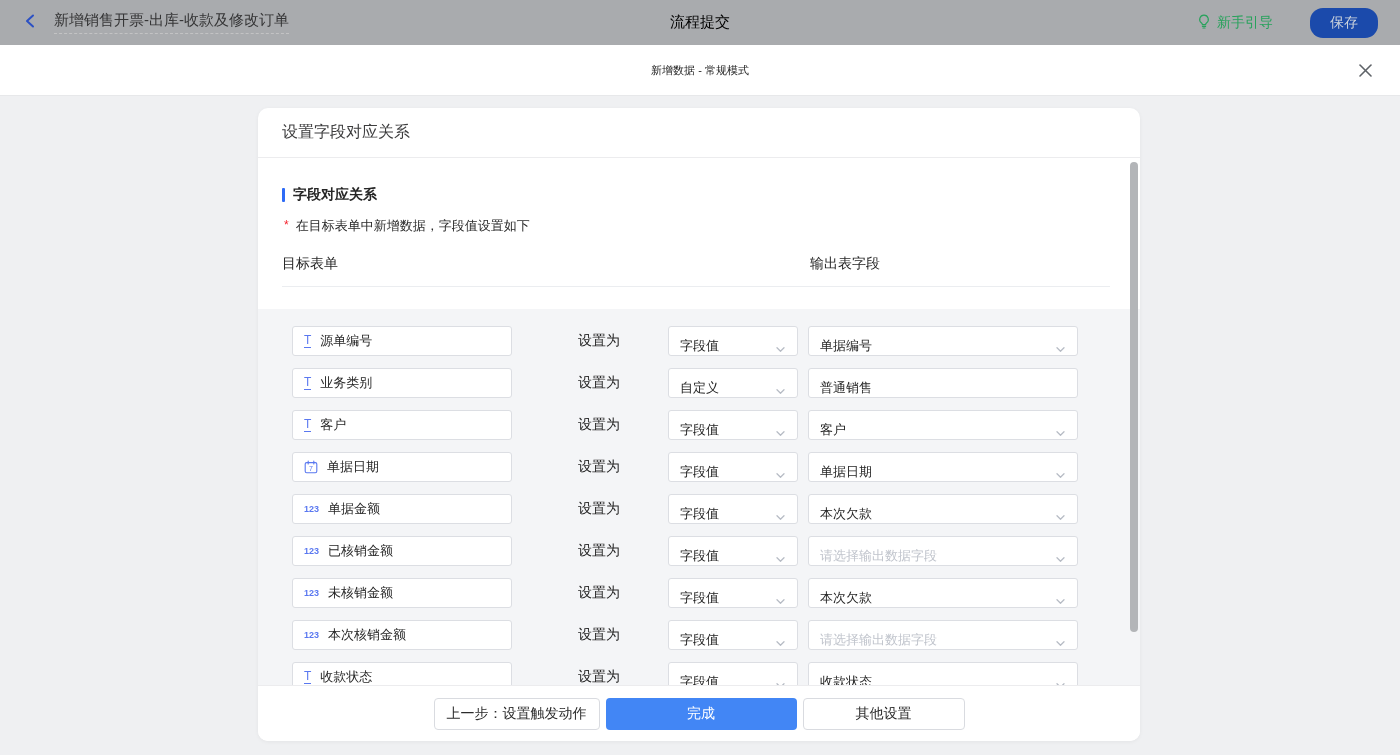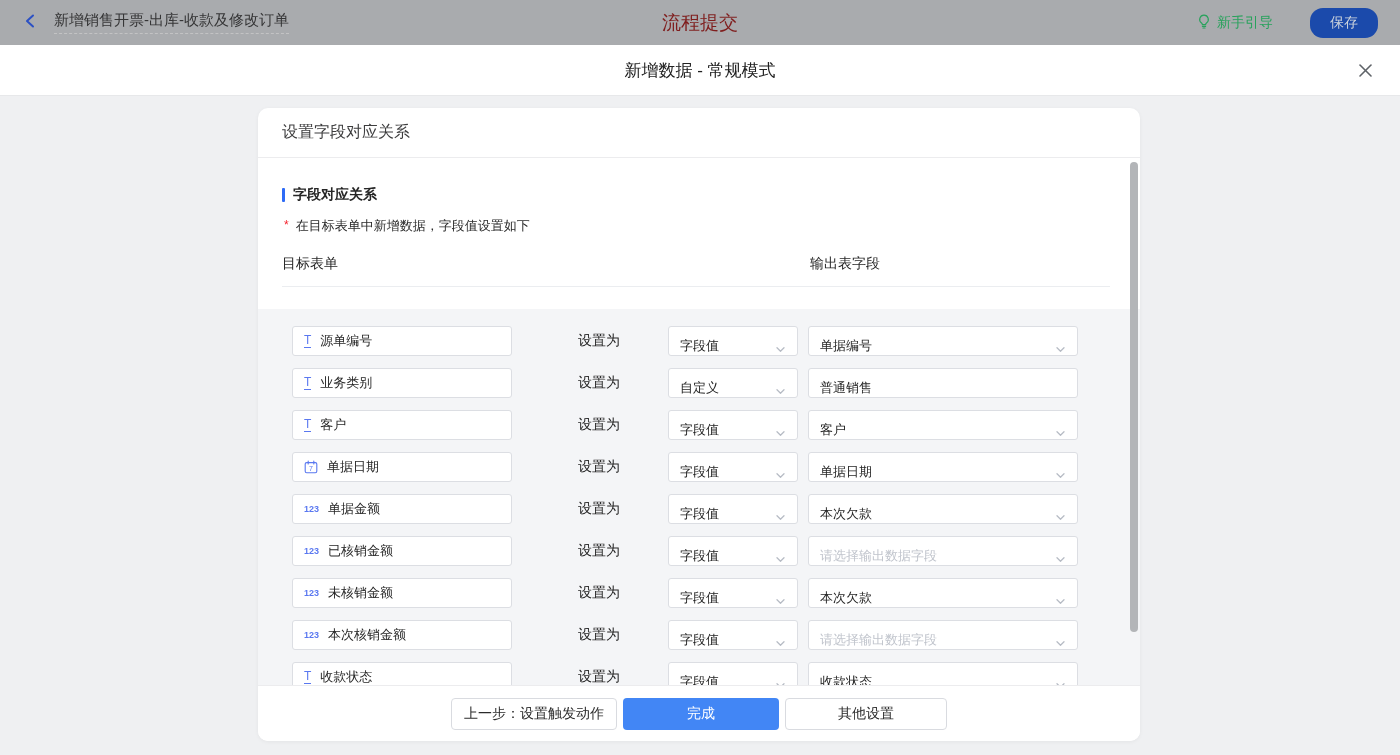--- a/index.html
+++ b/index.html
@@ -6,32 +6,32 @@
   html,body { width:1400px; height:755px; overflow:hidden; }
   body { font-family:"Liberation Sans", sans-serif; background:#eff0f2; position:relative; }
 
   
   .topbar { position:absolute; top:0; left:0; width:1400px; height:45px;
     background:#a9abae; display:flex; align-items:center; padding:0 22px; }
   .back-btn { display:flex; align-items:center; cursor:pointer; }
   .flow-title { font-size:15px; color:#353536; margin-left:14px; padding-bottom:3px;
     border-bottom:1px dashed #c3c3c4; }
   .center-title { position:absolute; left:0; right:0; text-align:center;
-    font-size:19px; color:#7f1d1d; pointer-events:none; }
+    font-size:15px; color:#000000; pointer-events:none; }
   .topbar-right { margin-left:auto; display:flex; align-items:center; gap:37px; z-index:1; }
   .guide-link { display:flex; align-items:center; gap:6px; font-size:14px; color:#28a25c; cursor:pointer; }
   .save-btn { width:68px; height:30px; border:none; border-radius:13px;
     background:#1b4aab; color:#ccd3dc; font-size:14px; cursor:pointer;
     font-family:"Liberation Sans", sans-serif; }
 
   
   .modal-header { position:absolute; top:45px; left:0; width:1400px; height:51px;
     background:#fff; border-bottom:1px solid #e7e8ea;
     display:flex; align-items:center; justify-content:center; }
-  .modal-title { font-size:17px; font-weight:500; color:#222; }
+  .modal-title { font-size:11px; font-weight:500; color:#222; }
   .close-btn { position:absolute; right:25px; top:50%; transform:translateY(-50%);
     width:20px; height:20px; display:flex; align-items:center; justify-content:center; cursor:pointer; }
 
   
   .page { position:absolute; top:96px; left:0; width:1400px; height:659px; background:#eff0f2; }
   .card { position:absolute; left:258px; top:12px; width:882px; height:633px;
     background:#fff; border-radius:10px; overflow:hidden;
     box-shadow:0 1px 4px rgba(0,0,0,.05); }
   .card-header { height:50px; display:flex; align-items:center; padding:16px 24px;
     font-size:16px; color:#3d3d3e; border-bottom:1px solid #ececee; }
@@ -75,21 +75,21 @@
     background:#b3b5b8; border-radius:4px; cursor:pointer; }
 
   .card-footer { position:absolute; left:0; bottom:0; width:100%; height:56px;
     background:#fff; border-top:1px solid #ececee;
     display:flex; align-items:center; justify-content:center; gap:6px; }
   .btn { height:32px; border-radius:4px; font-size:14px; cursor:pointer;
     display:flex; align-items:center; justify-content:center;
     background:#fff; border:1px solid #d9dbe0; color:#2b2b2b;
     font-family:"Liberation Sans", sans-serif; }
   .btn-prev { width:166px; }
-  .btn-done { width:156px; background:#4286f5; border:none; color:#fff; }
+  .btn-done { width:191px; background:#4286f5; border:none; color:#fff; }
   .btn-other { width:162px; }
 </style>
 </head>
 <body>
 
 <div class="topbar">
   <span class="back-btn">
     <span>
       <svg width="18" height="18" viewBox="0 0 18 18">
           <polyline points="11,3.5 5,9 11,14.5" fill="none" stroke="#2b50c4" stroke-width="2" stroke-linecap="round" stroke-linejoin="round"></polyline>

